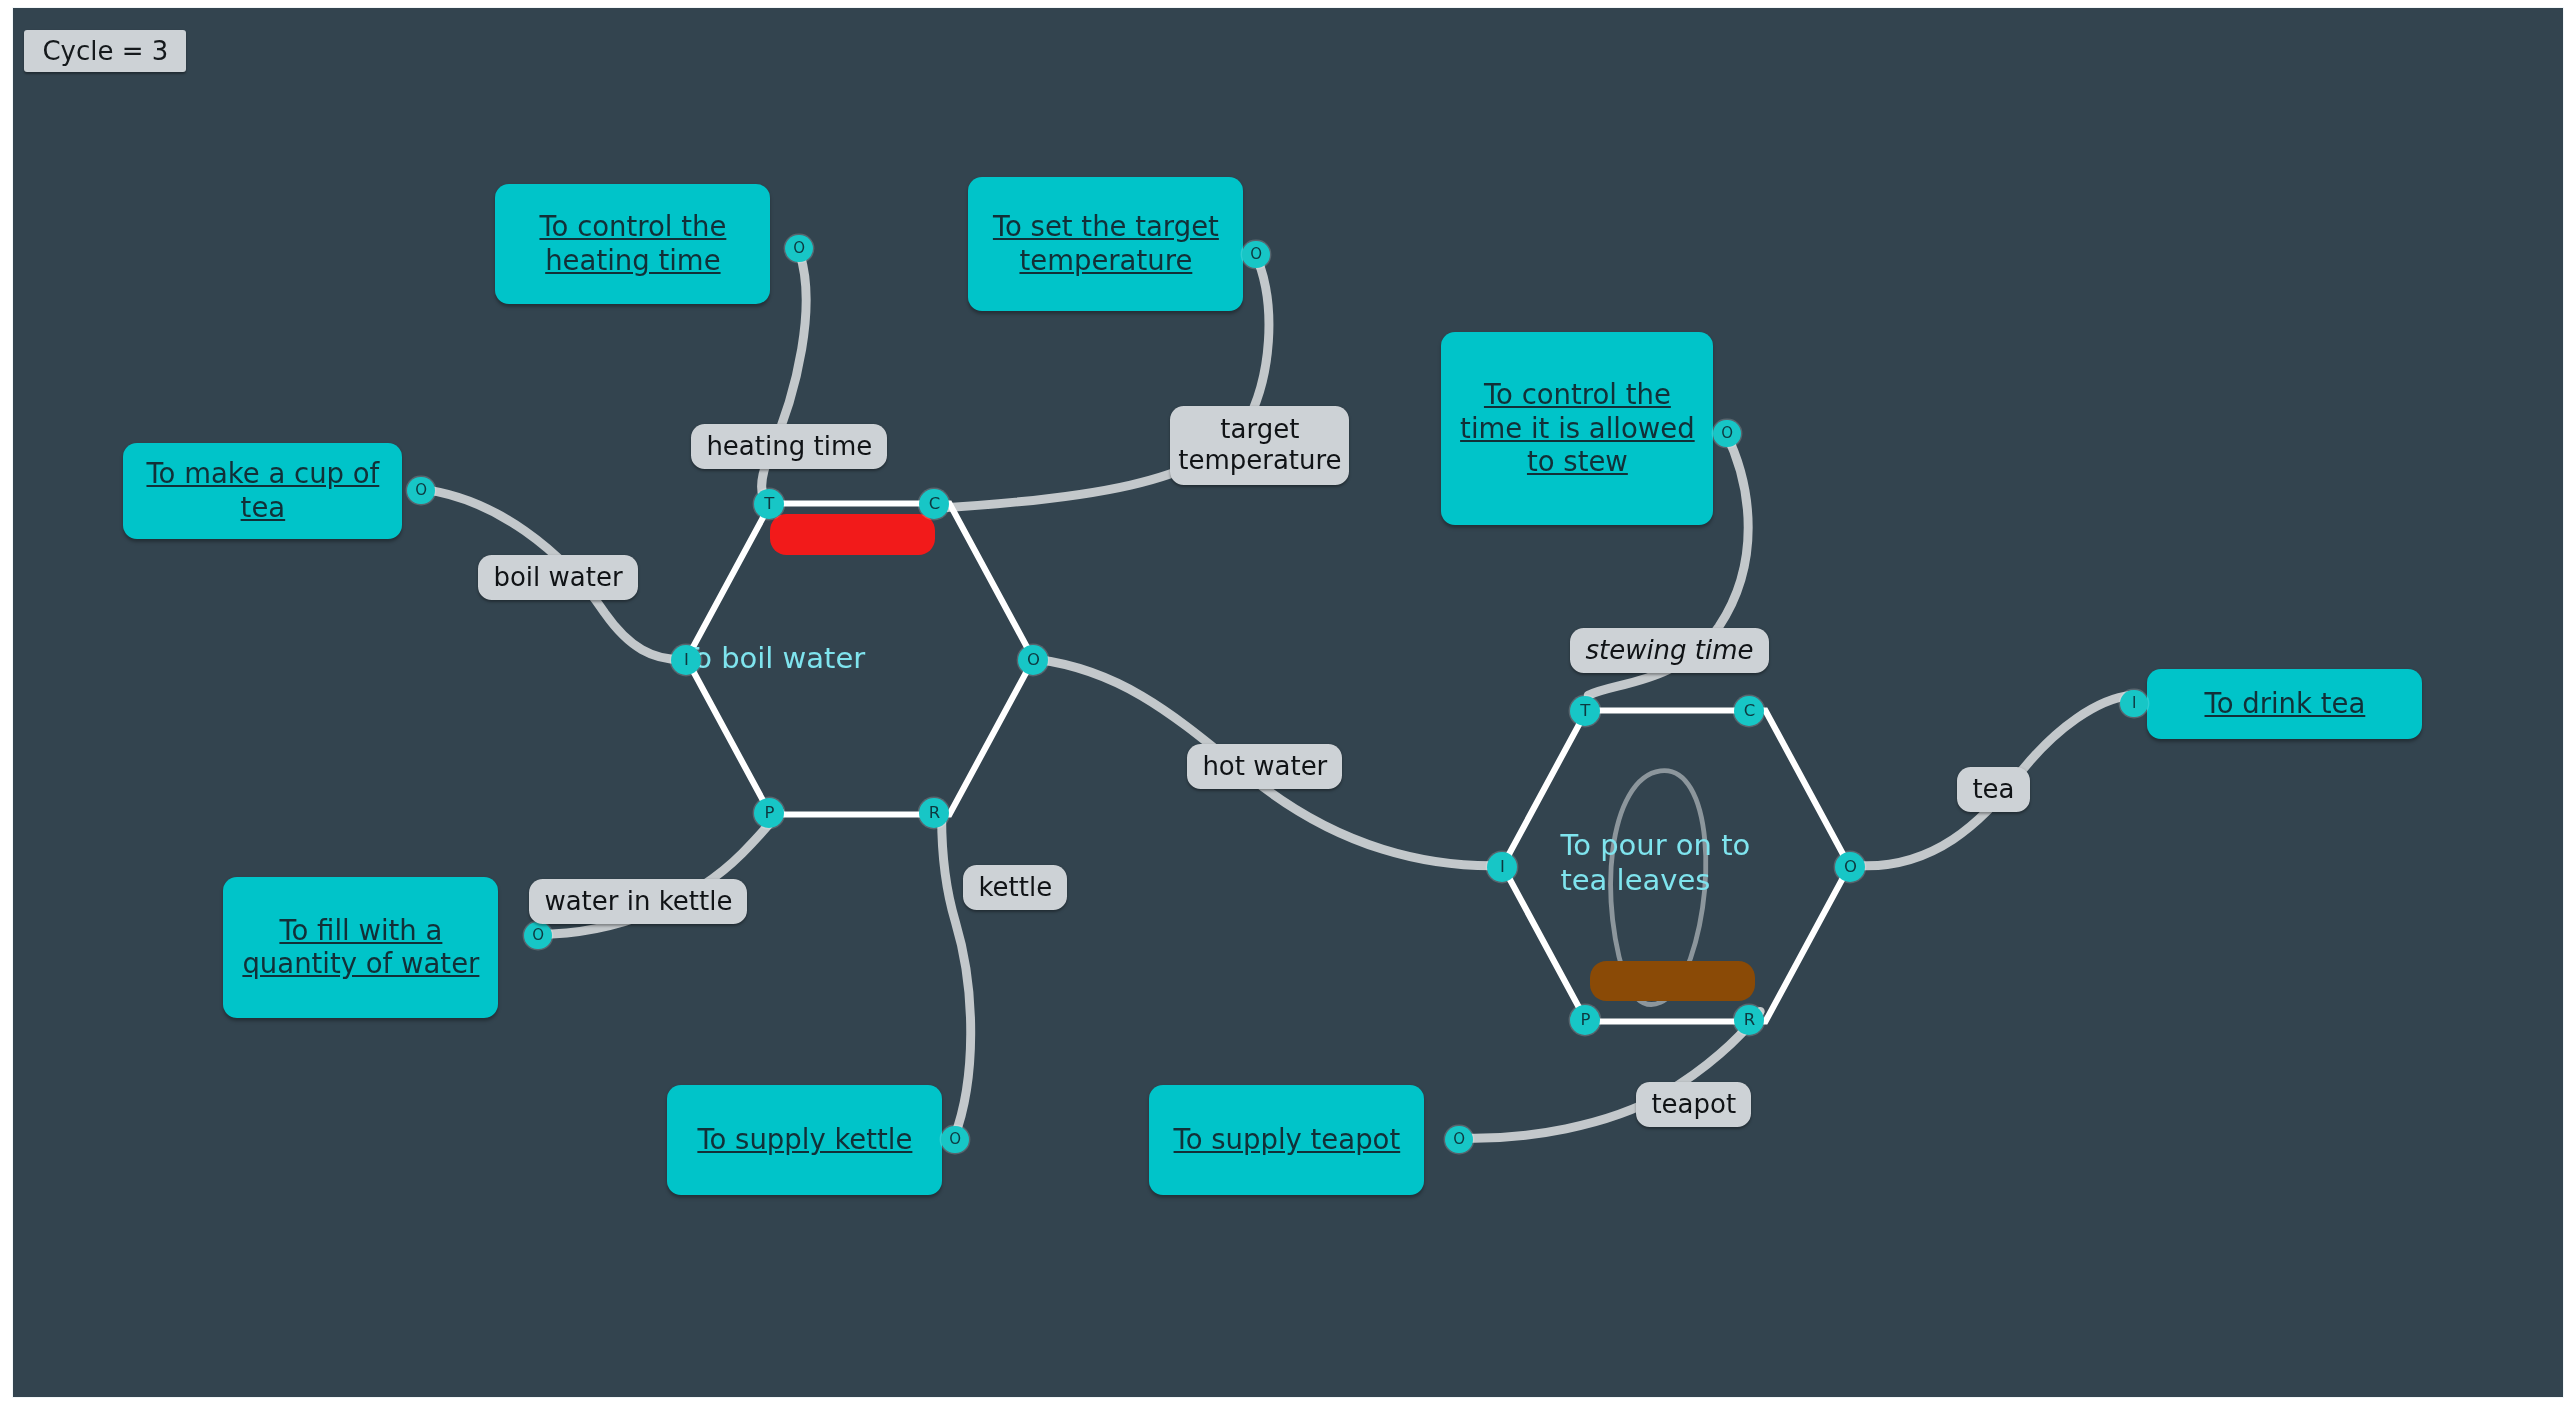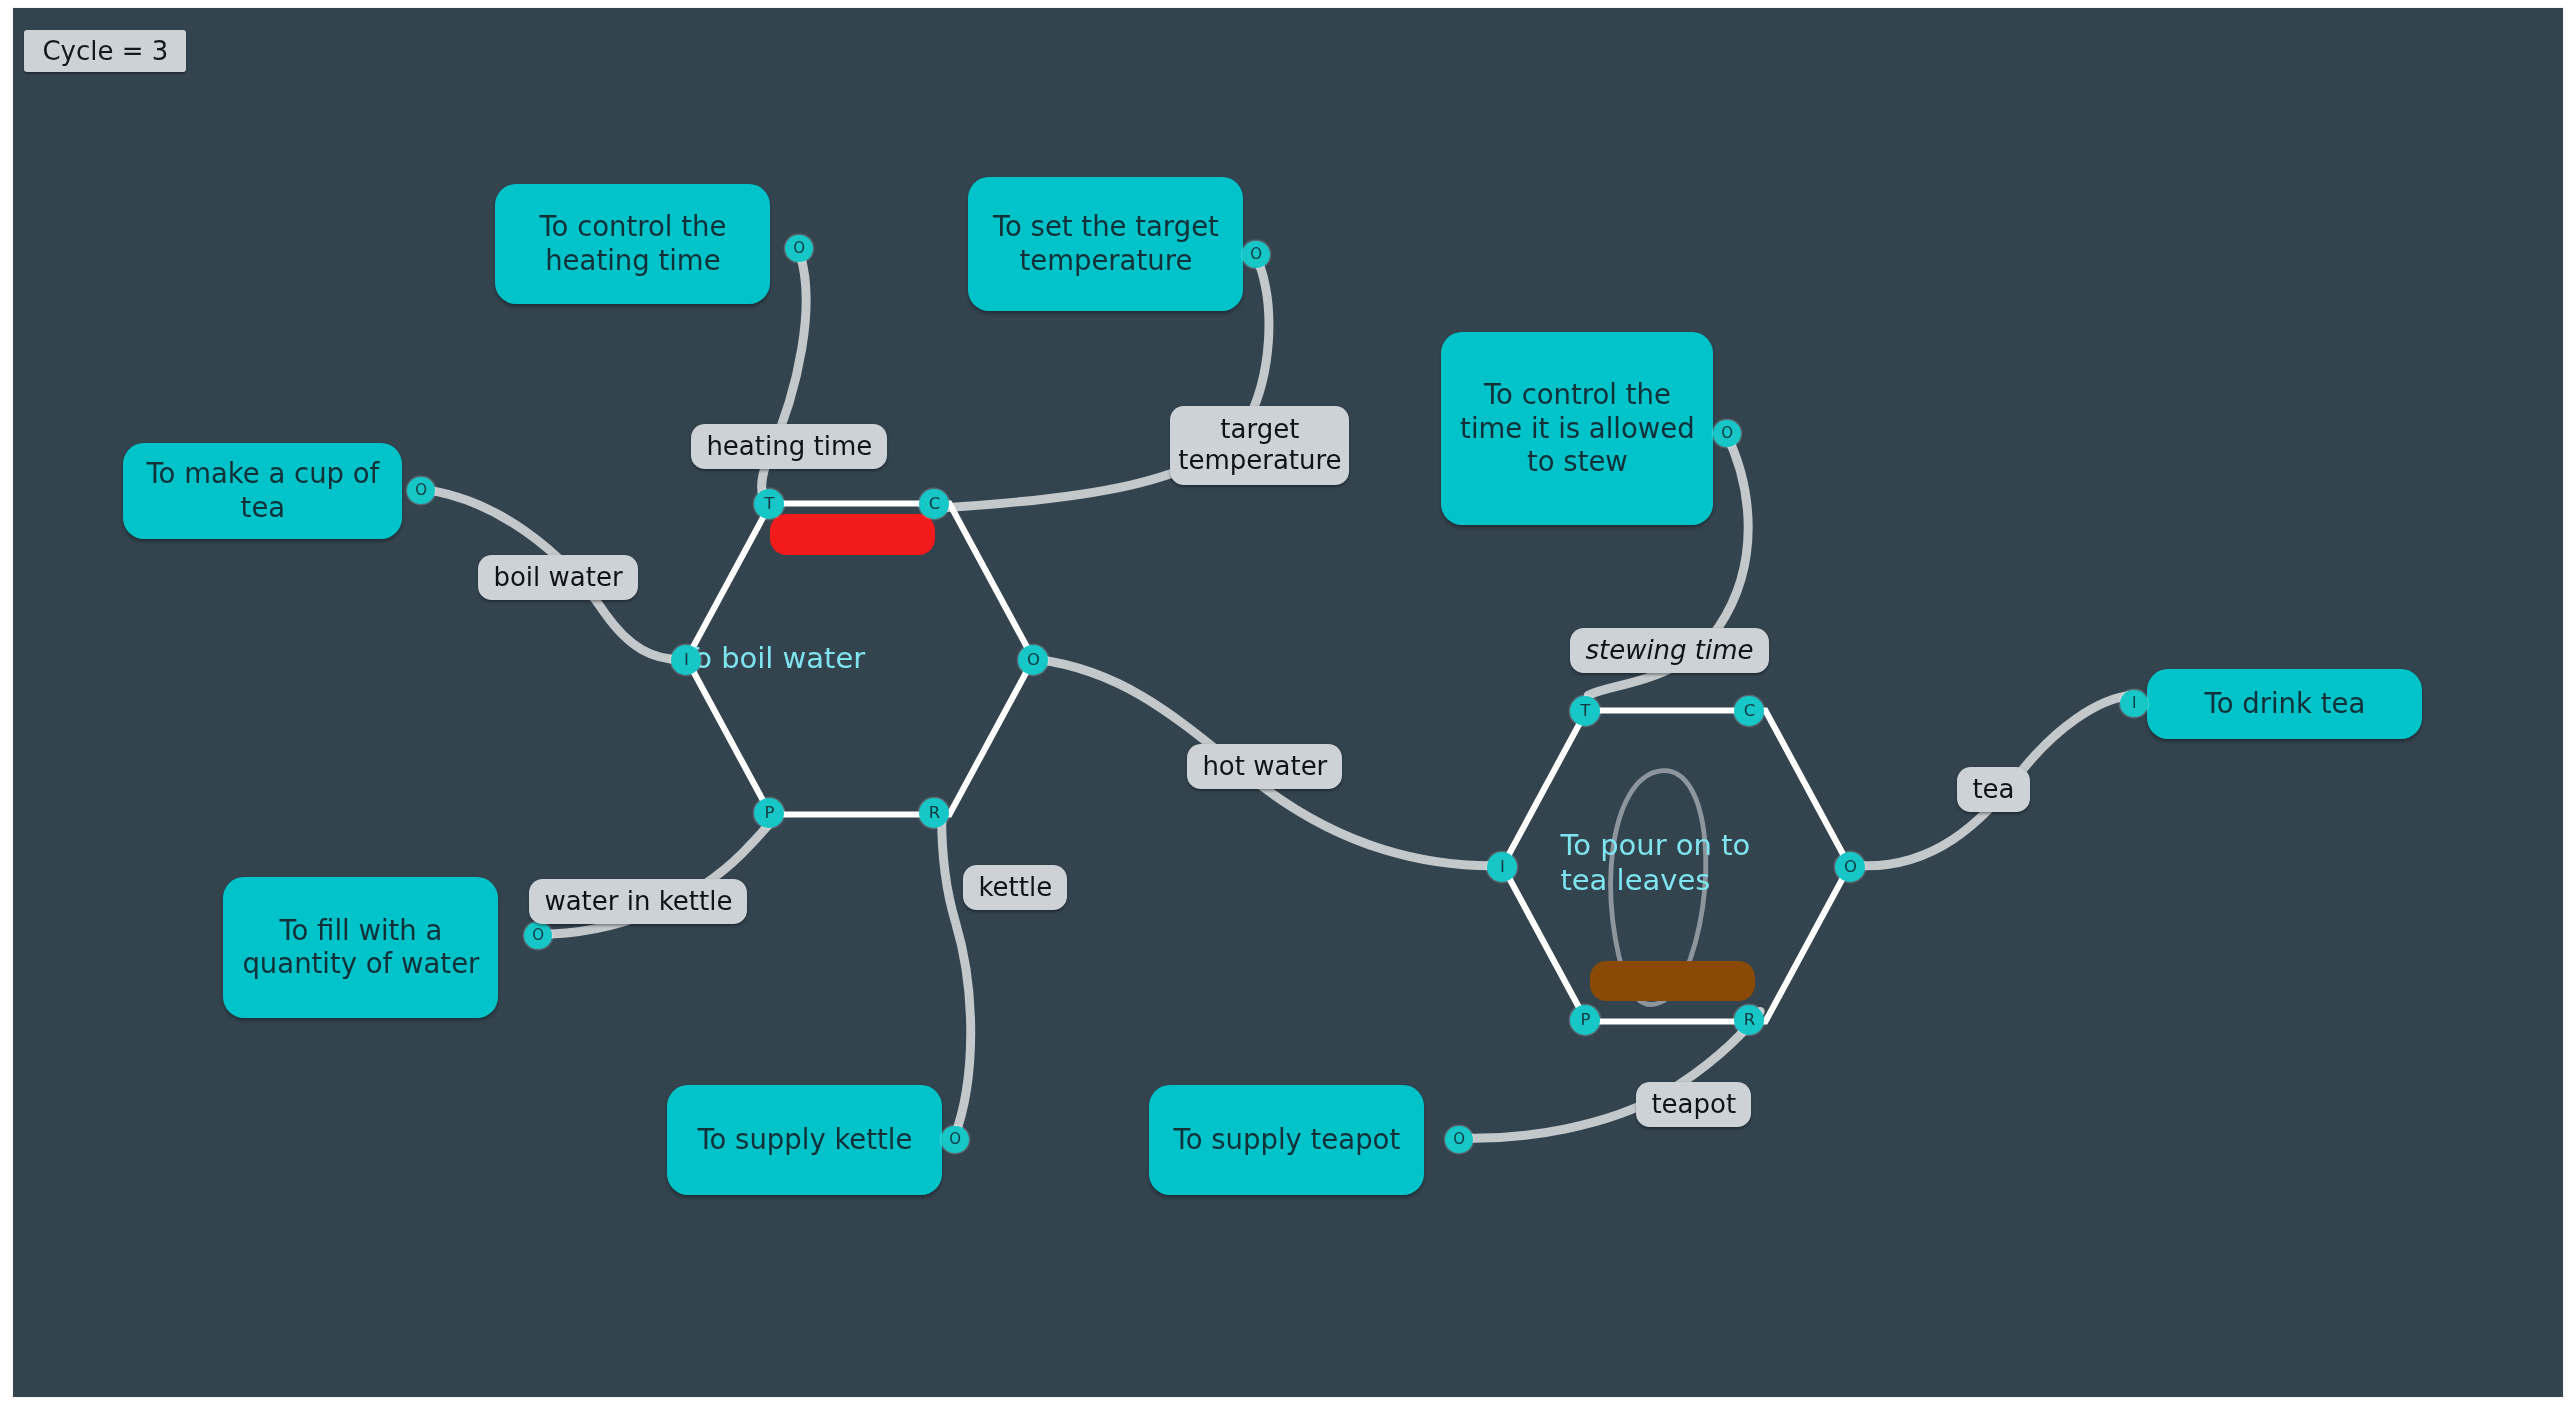--- a/index.html
+++ b/index.html
@@ -16,24 +16,25 @@
     position:absolute;left:11px;top:22px;
     background:#cdd2d6;color:#15191c;
     border-radius:3px;padding:8.3px 18px;
     font-size:26px;line-height:1;white-space:nowrap;
     box-shadow:0 1.4px 2.1px rgba(0,0,0,.35);
   }
 
   
   .fbox{
     position:absolute;background:#00c4c9;color:#123038;
-    border-radius:21px;display:flex;align-items:center;justify-content:center;
+    border-radius:14px;display:flex;align-items:center;justify-content:center;
     text-align:center;font-size:27.5px;line-height:1.22;
     padding:9.6px 12.4px;box-sizing:border-box;
     box-shadow:0 2.1px 3.4px rgba(0,0,0,.3);
+    text-decoration:underline;
   }
 
   
   .pill{
     position:absolute;background:#cdd2d6;color:#101316;
     border-radius:13.8px;display:flex;align-items:center;justify-content:center;
     text-align:center;font-size:26px;line-height:1.2;
     padding:6.9px 15px;box-sizing:border-box;white-space:nowrap;
     box-shadow:0 1.4px 2.8px rgba(0,0,0,.35);
   }

